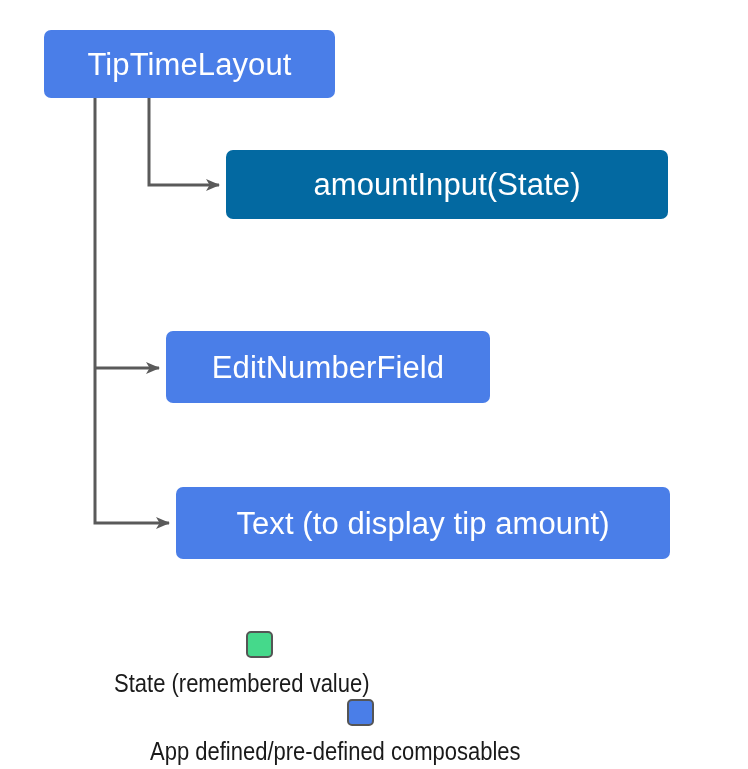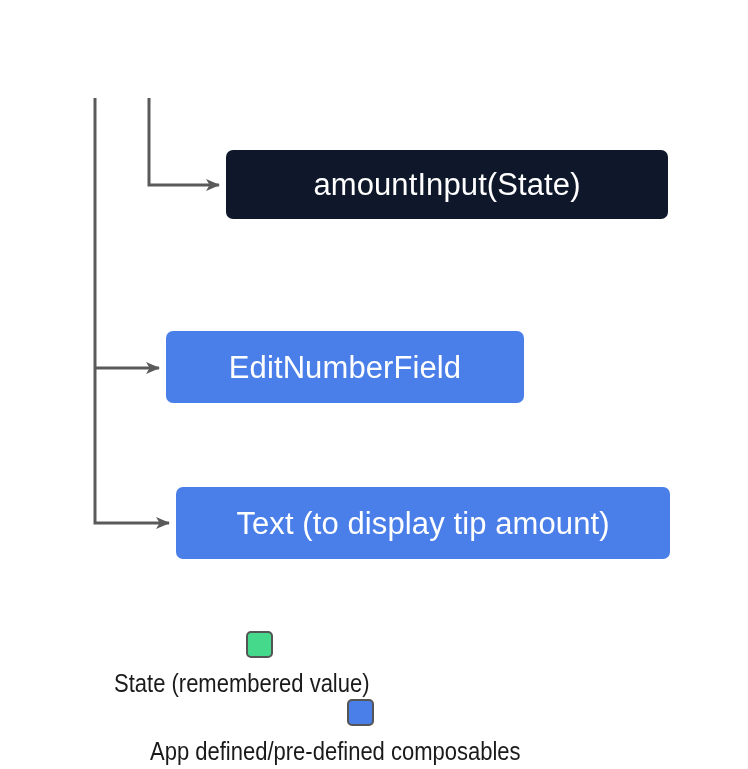--- a/index.html
+++ b/index.html
@@ -26,21 +26,21 @@
     justify-content: center;
     color: #ffffff;
     font-family: "Liberation Sans", sans-serif;
     font-weight: 400;
     letter-spacing: 0.1px;
     white-space: nowrap;
     line-height: 1;
     -webkit-font-smoothing: antialiased;
   }
   .node-blue  { background: #4a7ee8; }
-  .node-green { background: #0f172a; }
+  .node-green { background: #0369a1; }
 
   #edges {
     position: absolute;
     left: 0;
     top: 0;
     width: 748px;
     height: 769px;
     pointer-events: none;
   }
 
@@ -81,26 +81,29 @@
       </marker>
     </defs>
 
     <path d="M 149 98 L 149 185 L 219 185" fill="none" stroke="#5a5a5a" stroke-width="3" marker-end="url(#arrowhead)"></path>
 
     <path d="M 95 98 L 95 523 L 169 523" fill="none" stroke="#5a5a5a" stroke-width="3" marker-end="url(#arrowhead)"></path>
 
     <path d="M 95 368 L 159 368" fill="none" stroke="#5a5a5a" stroke-width="3" marker-end="url(#arrowhead)"></path>
   </svg>
 
+  <div class="node node-blue" style="left:44px; top:30px; width:291px; height:68px; font-size:31px;">
+    <span>TipTimeLayout</span>
+  </div>
 
   <div class="node node-green" style="left:226px; top:150px; width:442px; height:69px; font-size:31px;">
     <span>amountInput(State)</span>
   </div>
 
-  <div class="node node-blue" style="left:166px; top:331px; width:358px; height:72px; font-size:31px;">
+  <div class="node node-blue" style="left:166px; top:331px; width:324px; height:72px; font-size:31px;">
     <span>EditNumberField</span>
   </div>
 
   <div class="node node-blue" style="left:176px; top:487px; width:494px; height:72px; font-size:31px;">
     <span>Text (to display tip amount)</span>
   </div>
 
   <div class="legend" style="left:114px; top:631px;">
     <span class="legend-swatch" style="background:#45d98b;"></span>
     <span class="legend-label">State (remembered value)</span>

